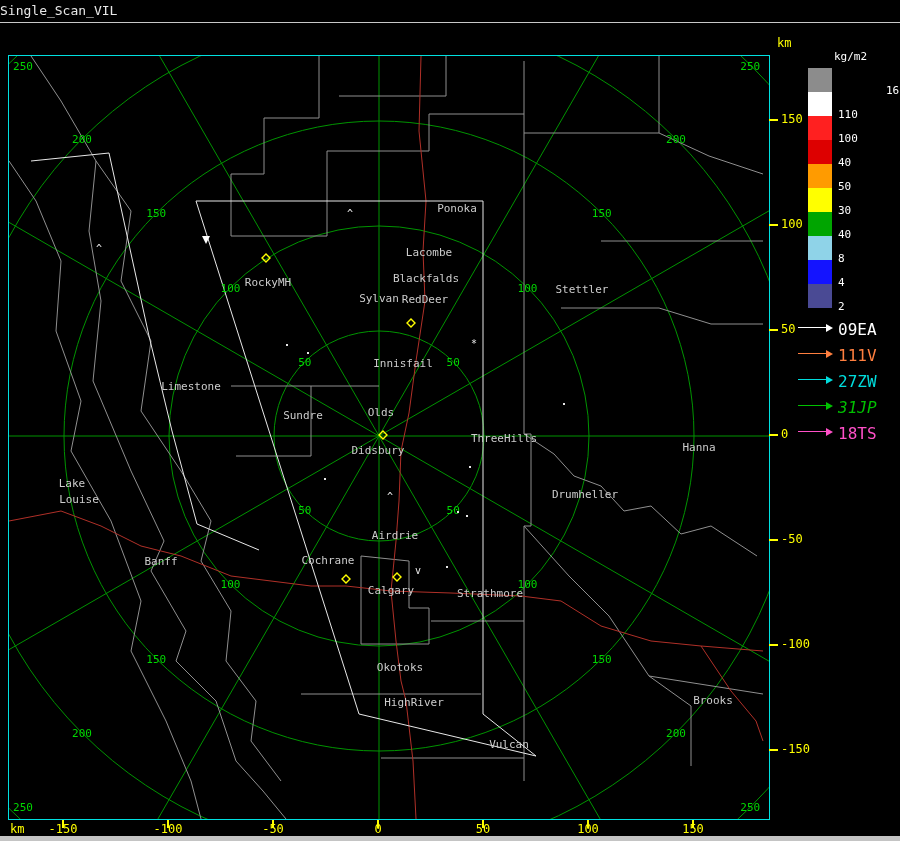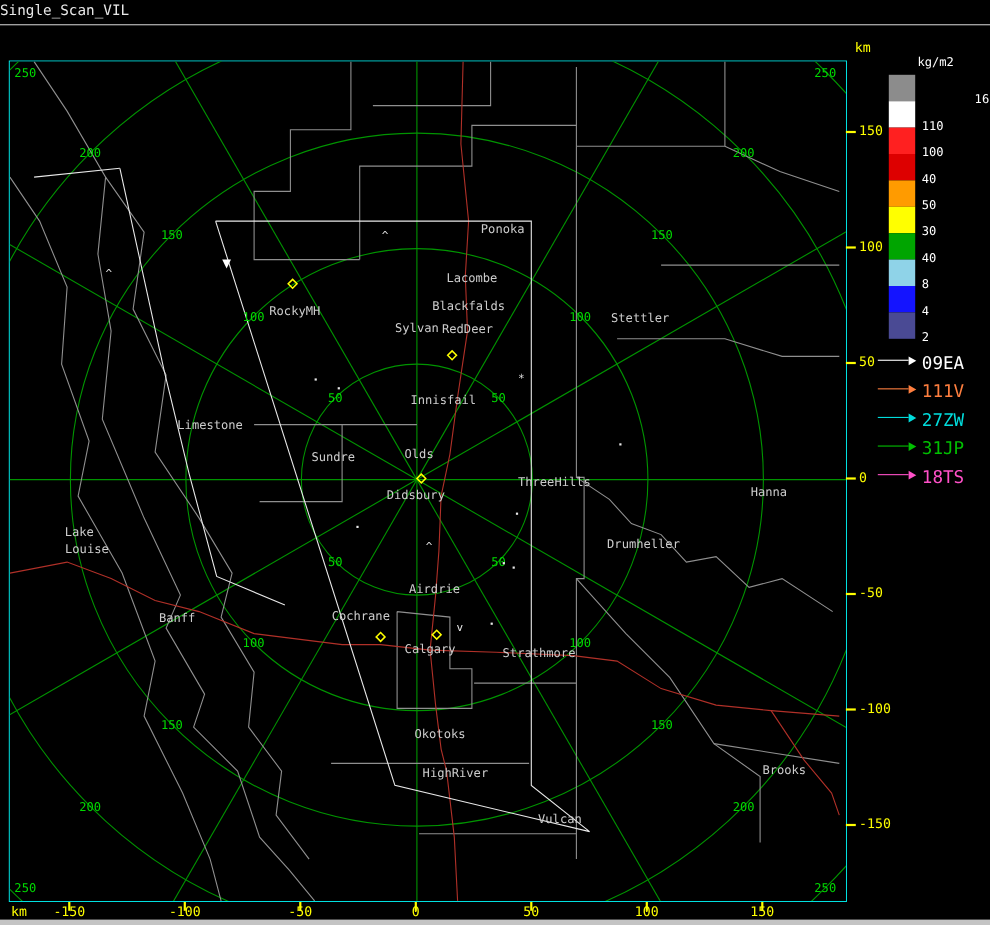--- a/index.html
+++ b/index.html
@@ -209,17 +209,17 @@
     <div class="arrow-head" style="left: 826px; top: 324px; border-left-color: rgb(255, 255, 255);"></div>
     <div class="site-label" style="left: 838px; top: 320px; color: rgb(255, 255, 255);">09EA</div>
     <div class="arrow-line" style="left: 798px; top: 353px; background: rgb(255, 127, 63);"></div>
     <div class="arrow-head" style="left: 826px; top: 350px; border-left-color: rgb(255, 127, 63);"></div>
     <div class="site-label" style="left: 838px; top: 346px; color: rgb(255, 127, 63);">111V</div>
     <div class="arrow-line" style="left: 798px; top: 379px; background: rgb(0, 220, 220);"></div>
     <div class="arrow-head" style="left: 826px; top: 376px; border-left-color: rgb(0, 220, 220);"></div>
     <div class="site-label" style="left: 838px; top: 372px; color: rgb(0, 220, 220);">27ZW</div>
     <div class="arrow-line" style="left: 798px; top: 405px; background: rgb(0, 192, 0);"></div>
     <div class="arrow-head" style="left: 826px; top: 402px; border-left-color: rgb(0, 192, 0);"></div>
-    <div class="site-label" style="left: 838px; top: 398px; color: rgb(0, 192, 0);">31JP</div>
+    <div class="site-label" style="left: 838px; top: 398px; color: rgb(0, 192, 0); font-style: italic;">31JP</div>
     <div class="arrow-line" style="left: 798px; top: 431px; background: rgb(255, 80, 200);"></div>
     <div class="arrow-head" style="left: 826px; top: 428px; border-left-color: rgb(255, 80, 200);"></div>
     <div class="site-label" style="left: 838px; top: 424px; color: rgb(255, 80, 200);">18TS</div>
   </div>
 
 </body></html>

